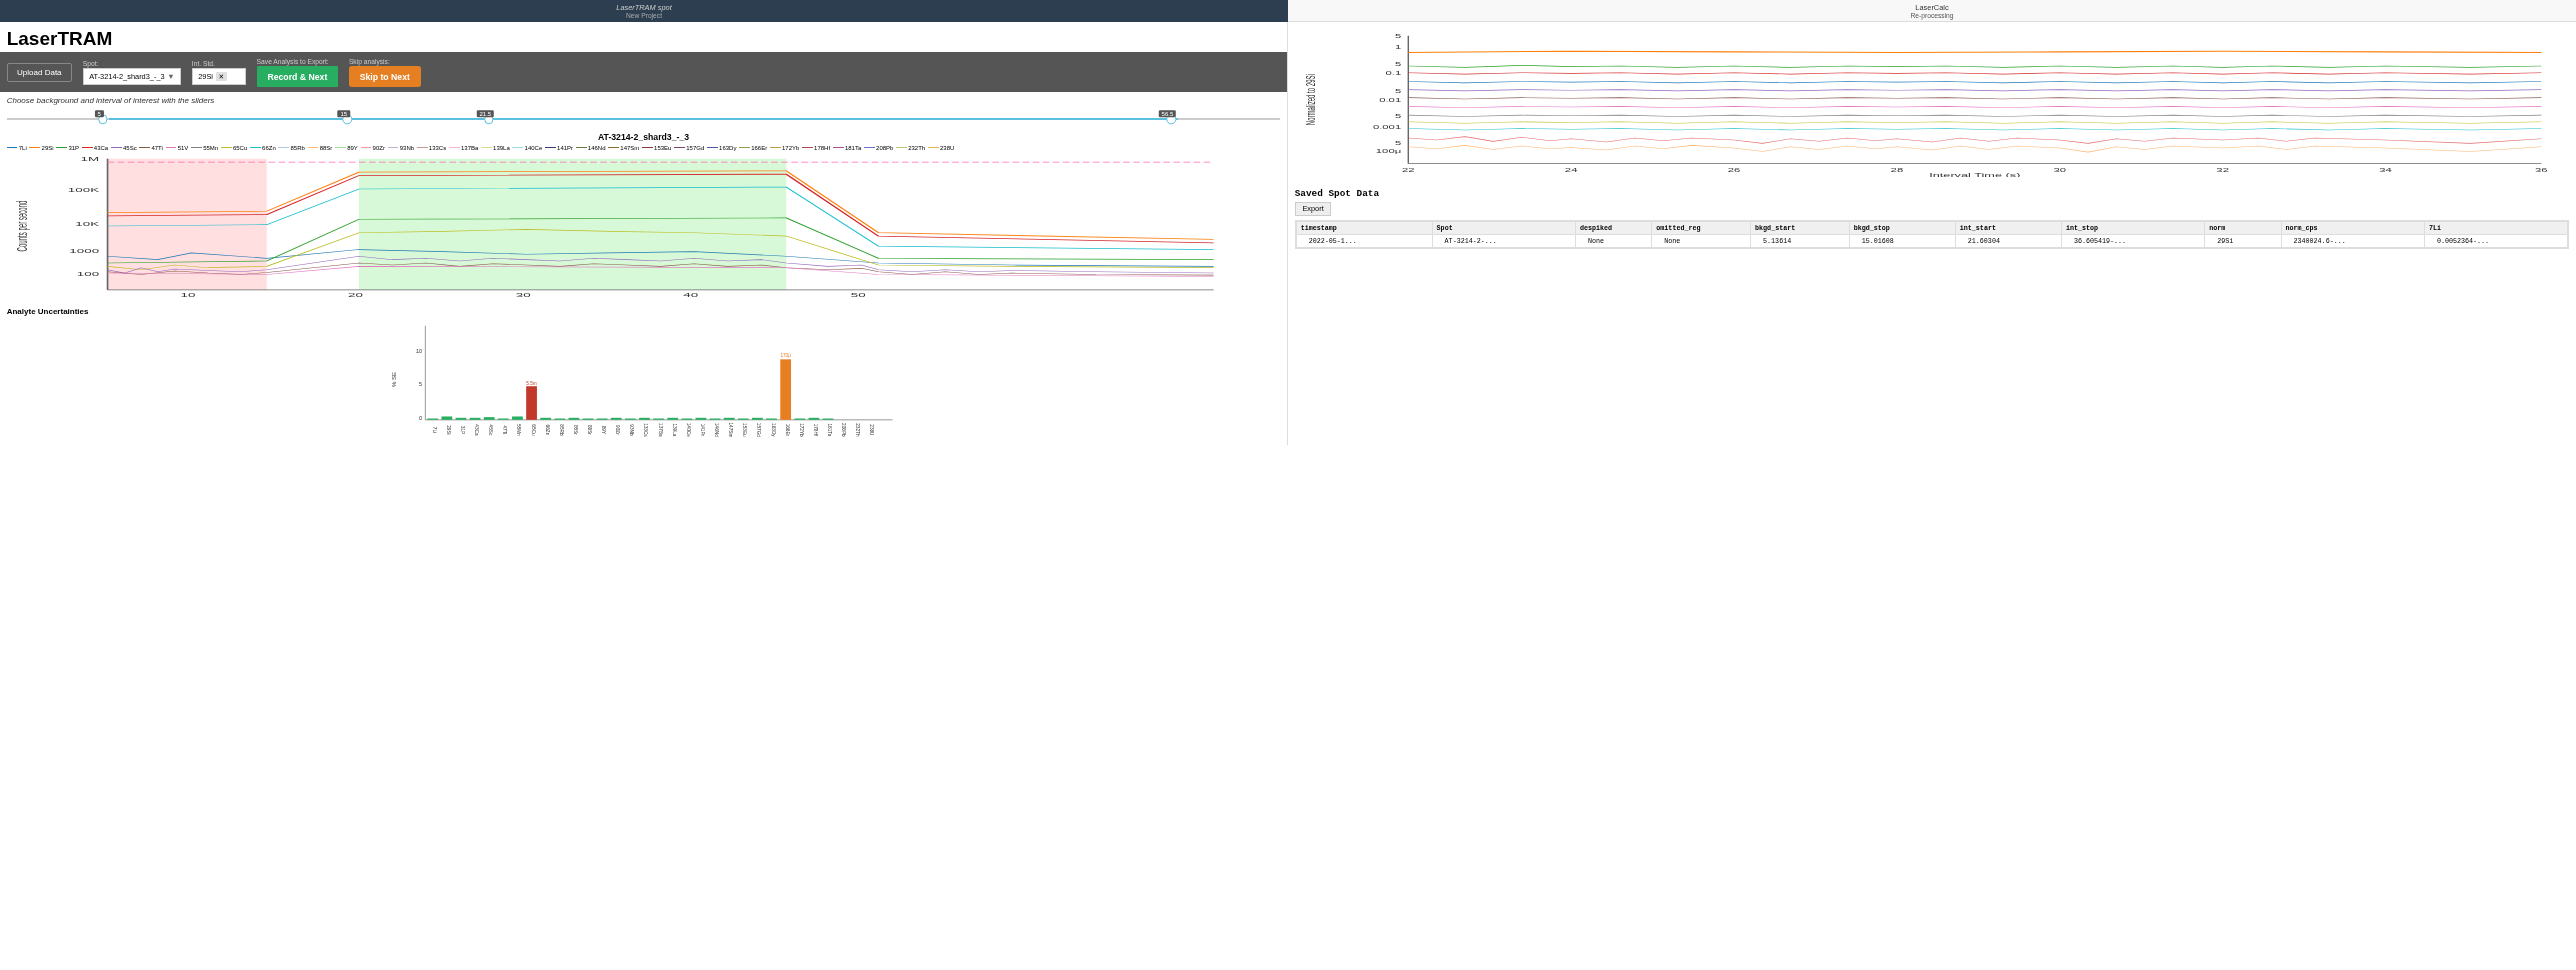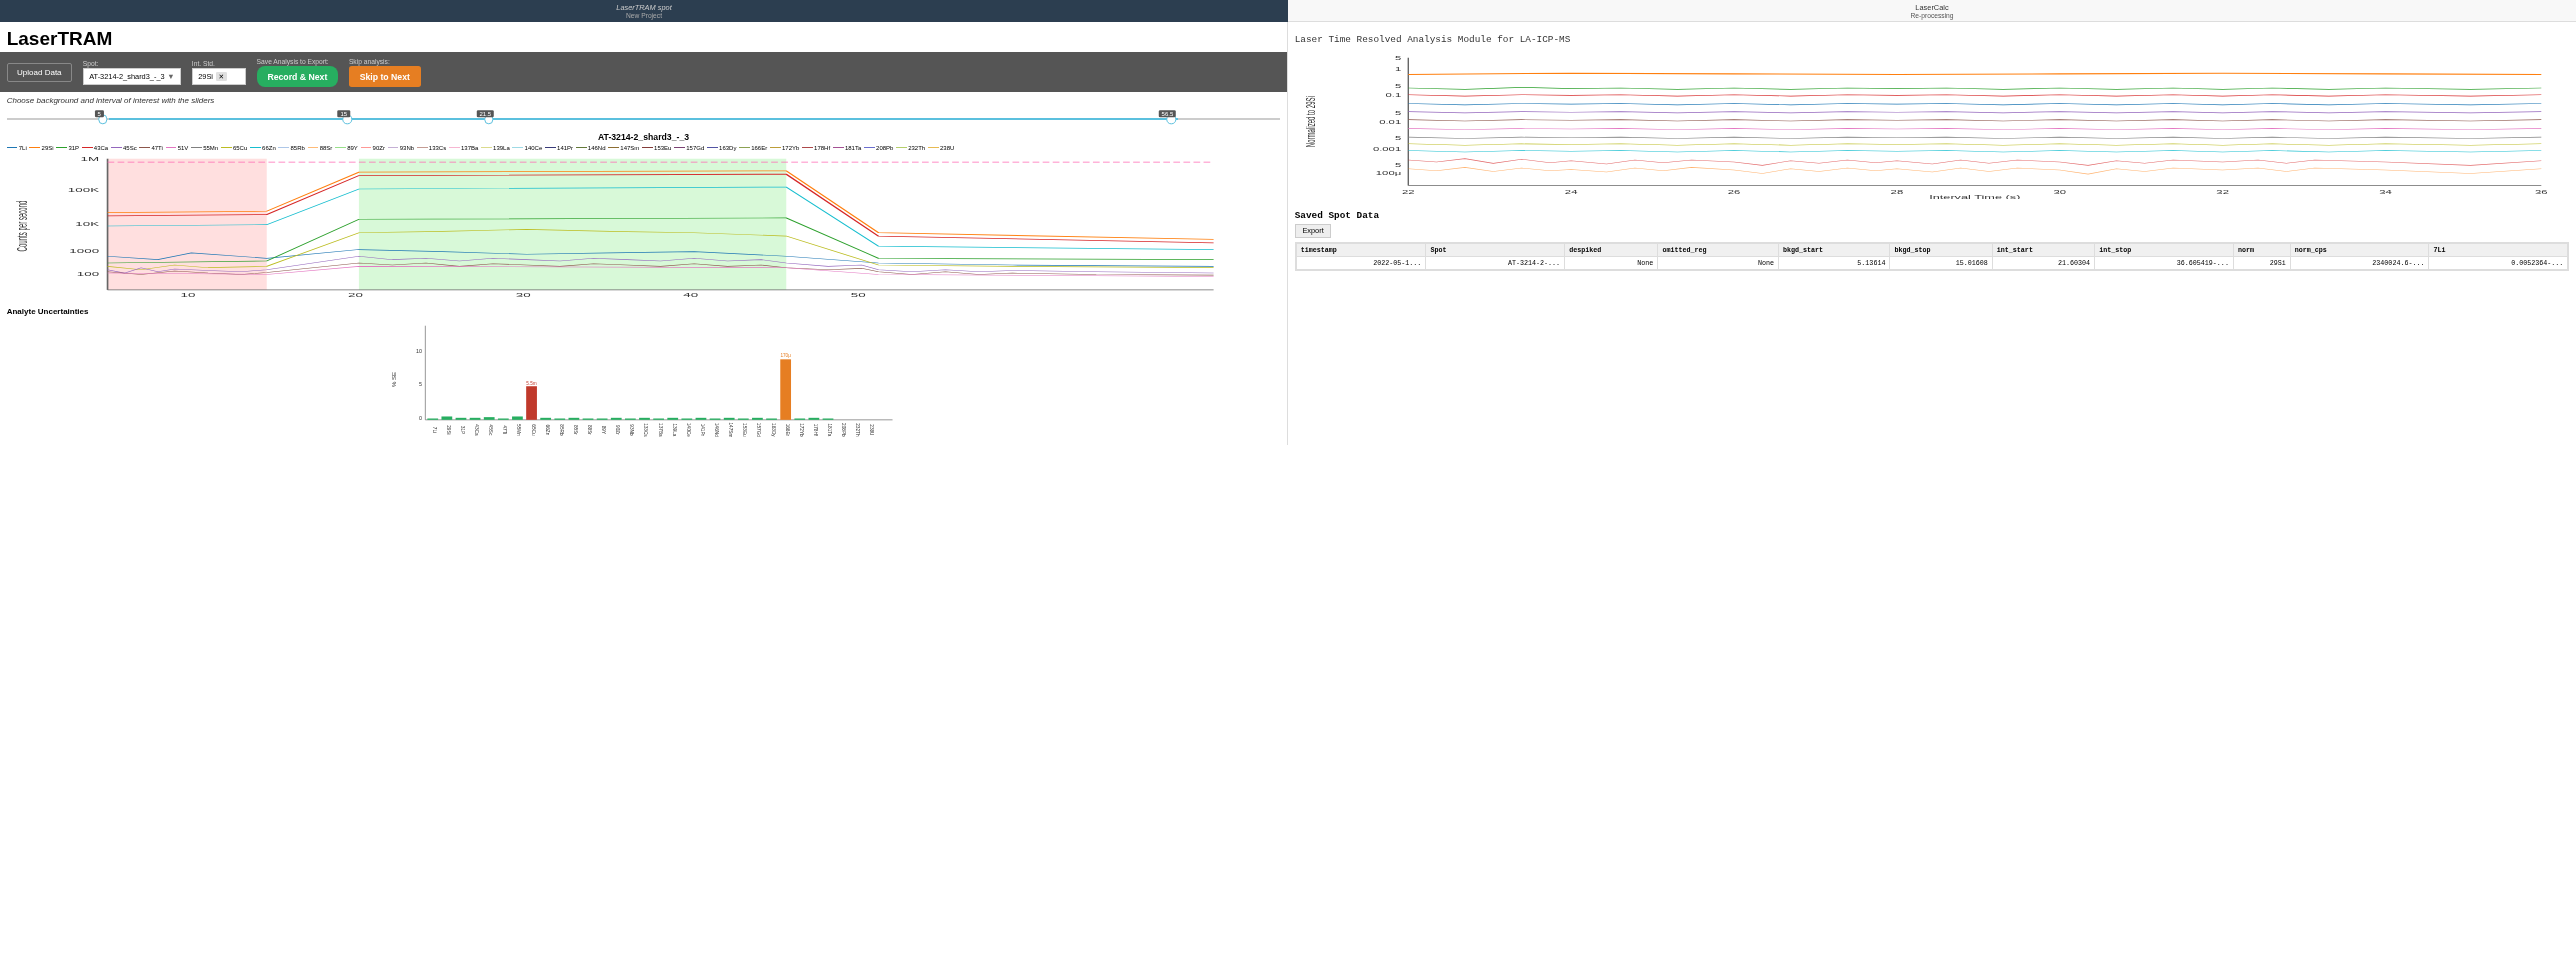--- a/index.html
+++ b/index.html
@@ -133,21 +133,21 @@
       cursor: pointer;
     }
     .record-btn {
       background: #27ae60;
       color: white;
       border: none;
       padding: 5.4px 10.8px;
       font-size: 8.7px;
       font-weight: bold;
       cursor: pointer;
-      border-radius: 8px;
+      border-radius: 1px;
     }
     .skip-btn {
       background: #e67e22;
       color: white;
       border: none;
       padding: 5.4px 10.8px;
       font-size: 8.7px;
       font-weight: bold;
       cursor: pointer;
       border-radius: 2.7px;
@@ -302,23 +302,22 @@
     }
     .data-table th {
       background: #f0f0f0;
       border: 0.7px solid #ddd;
       padding: 2px 4px;
       text-align: left;
       white-space: nowrap;
     }
     .data-table td {
       border: 0.7px solid #ddd;
-      padding: 2px 4px;
+      padding: 2px 12px;
       white-space: nowrap;
-      text-align: right;
     }
 
     .table-wrapper {
       overflow-x: auto;
       border: 0.7px solid #ddd;
     }
   </style>
 </head>
 <body>
 
@@ -645,21 +644,20 @@
         <text x="675" y="165" font-size="7" text-anchor="middle" transform="rotate(90,675,165)" fill="#333">208Pb</text>
         <text x="696" y="165" font-size="7" text-anchor="middle" transform="rotate(90,696,165)" fill="#333">232Th</text>
         <text x="717" y="165" font-size="7" text-anchor="middle" transform="rotate(90,717,165)" fill="#333">238U</text>
       </svg>
     </div>
 
   </div>
 
   <div class="right-panel">
 
-    <div class="right-subtitle">Laser Time Resolved Analysis Module for LA-ICP-MS</div>
 
     
     <svg class="normalized-chart-svg" viewBox="0 0 900 220" preserveAspectRatio="none" style="font-size:12px">
 
       <line x1="80" y1="10" x2="80" y2="200" stroke="#666" stroke-width="1"></line>
       <line x1="80" y1="200" x2="880" y2="200" stroke="#666" stroke-width="1"></line>
 
       <text x="75" y="14" font-size="8" text-anchor="end" fill="#333">5</text>
       <text x="75" y="30" font-size="8" text-anchor="end" fill="#333">1</text>
       <text x="75" y="55" font-size="8" text-anchor="end" fill="#333">5</text>

